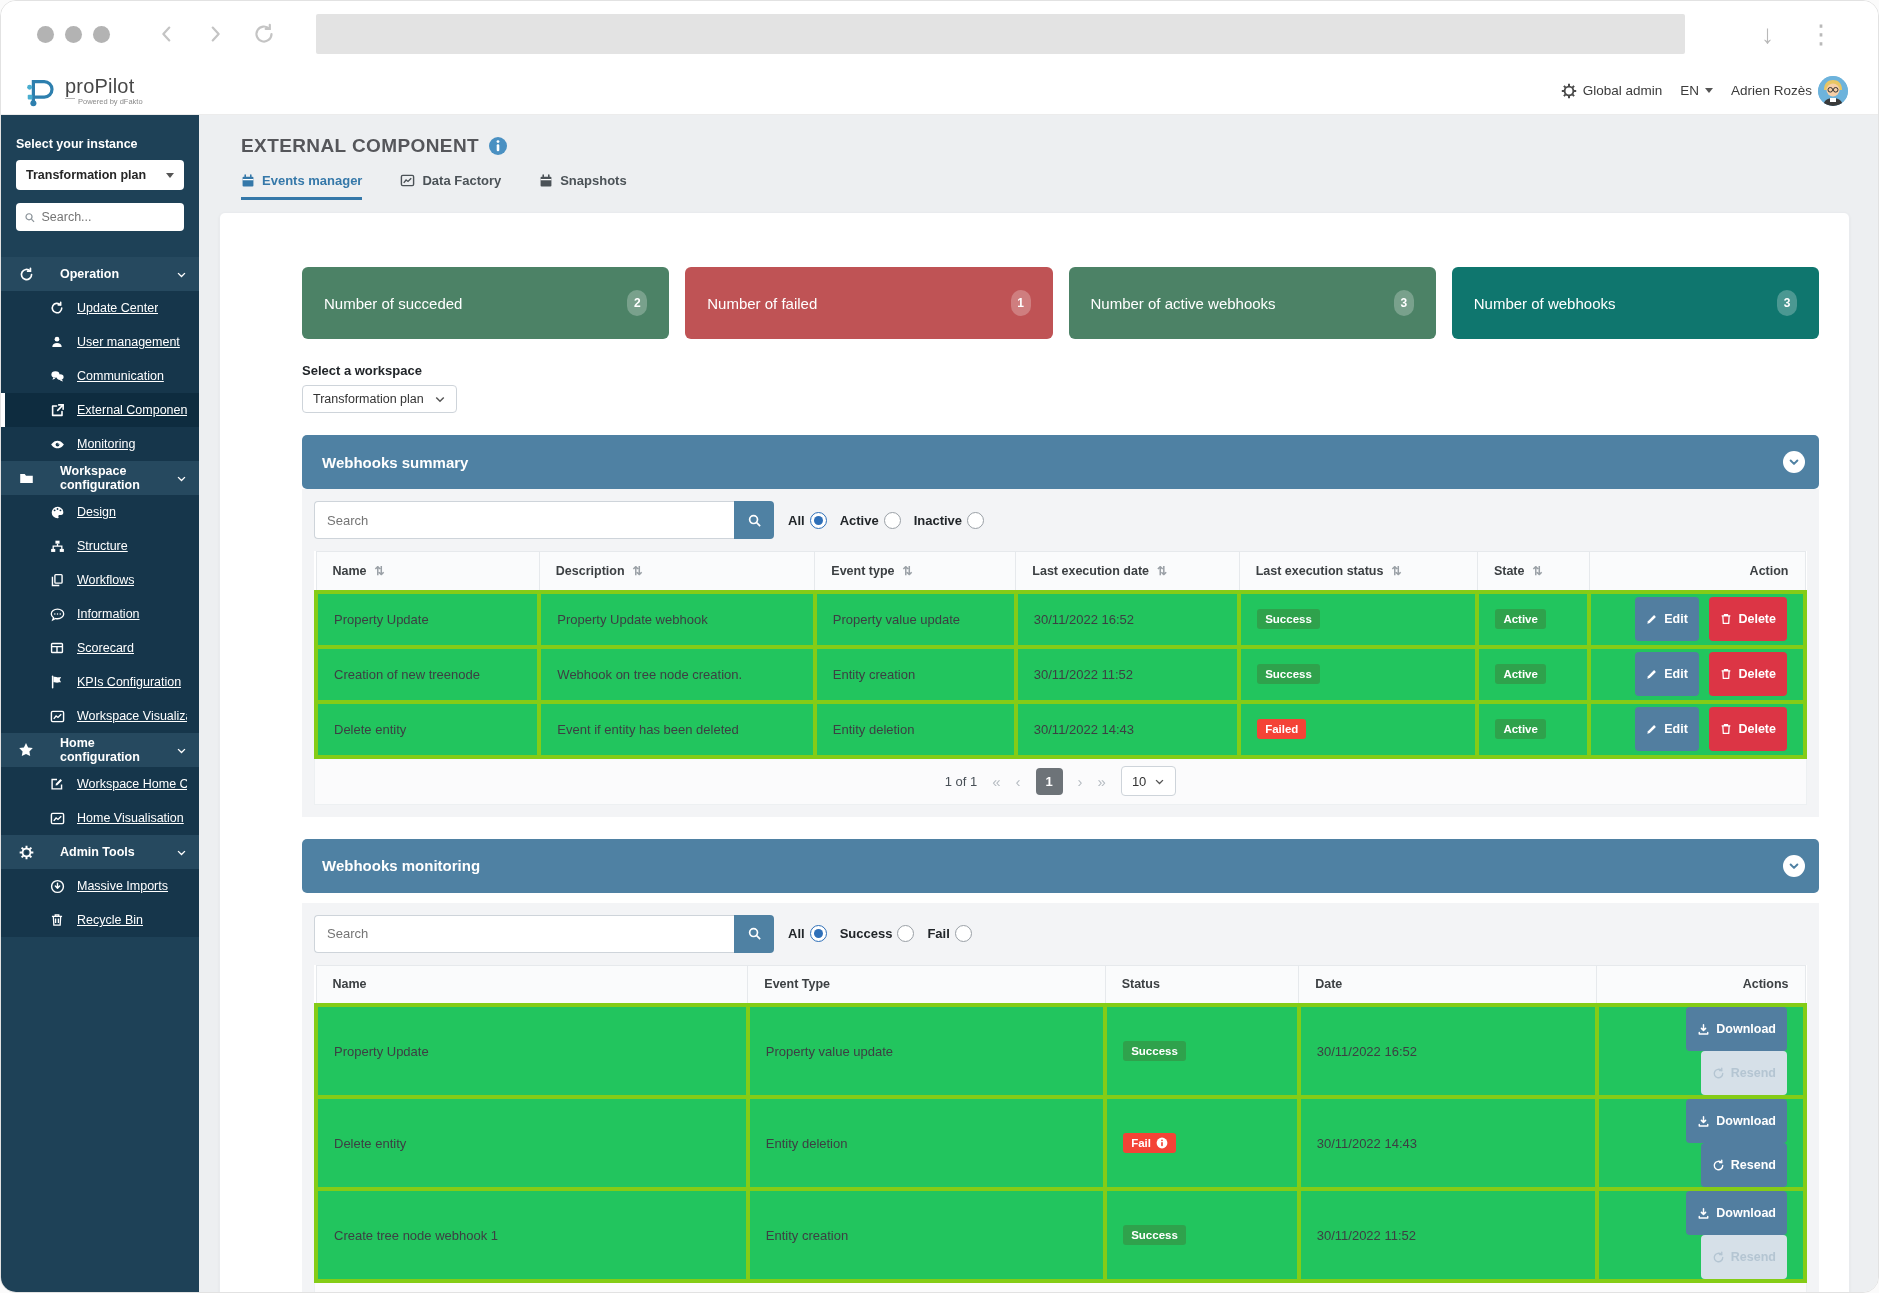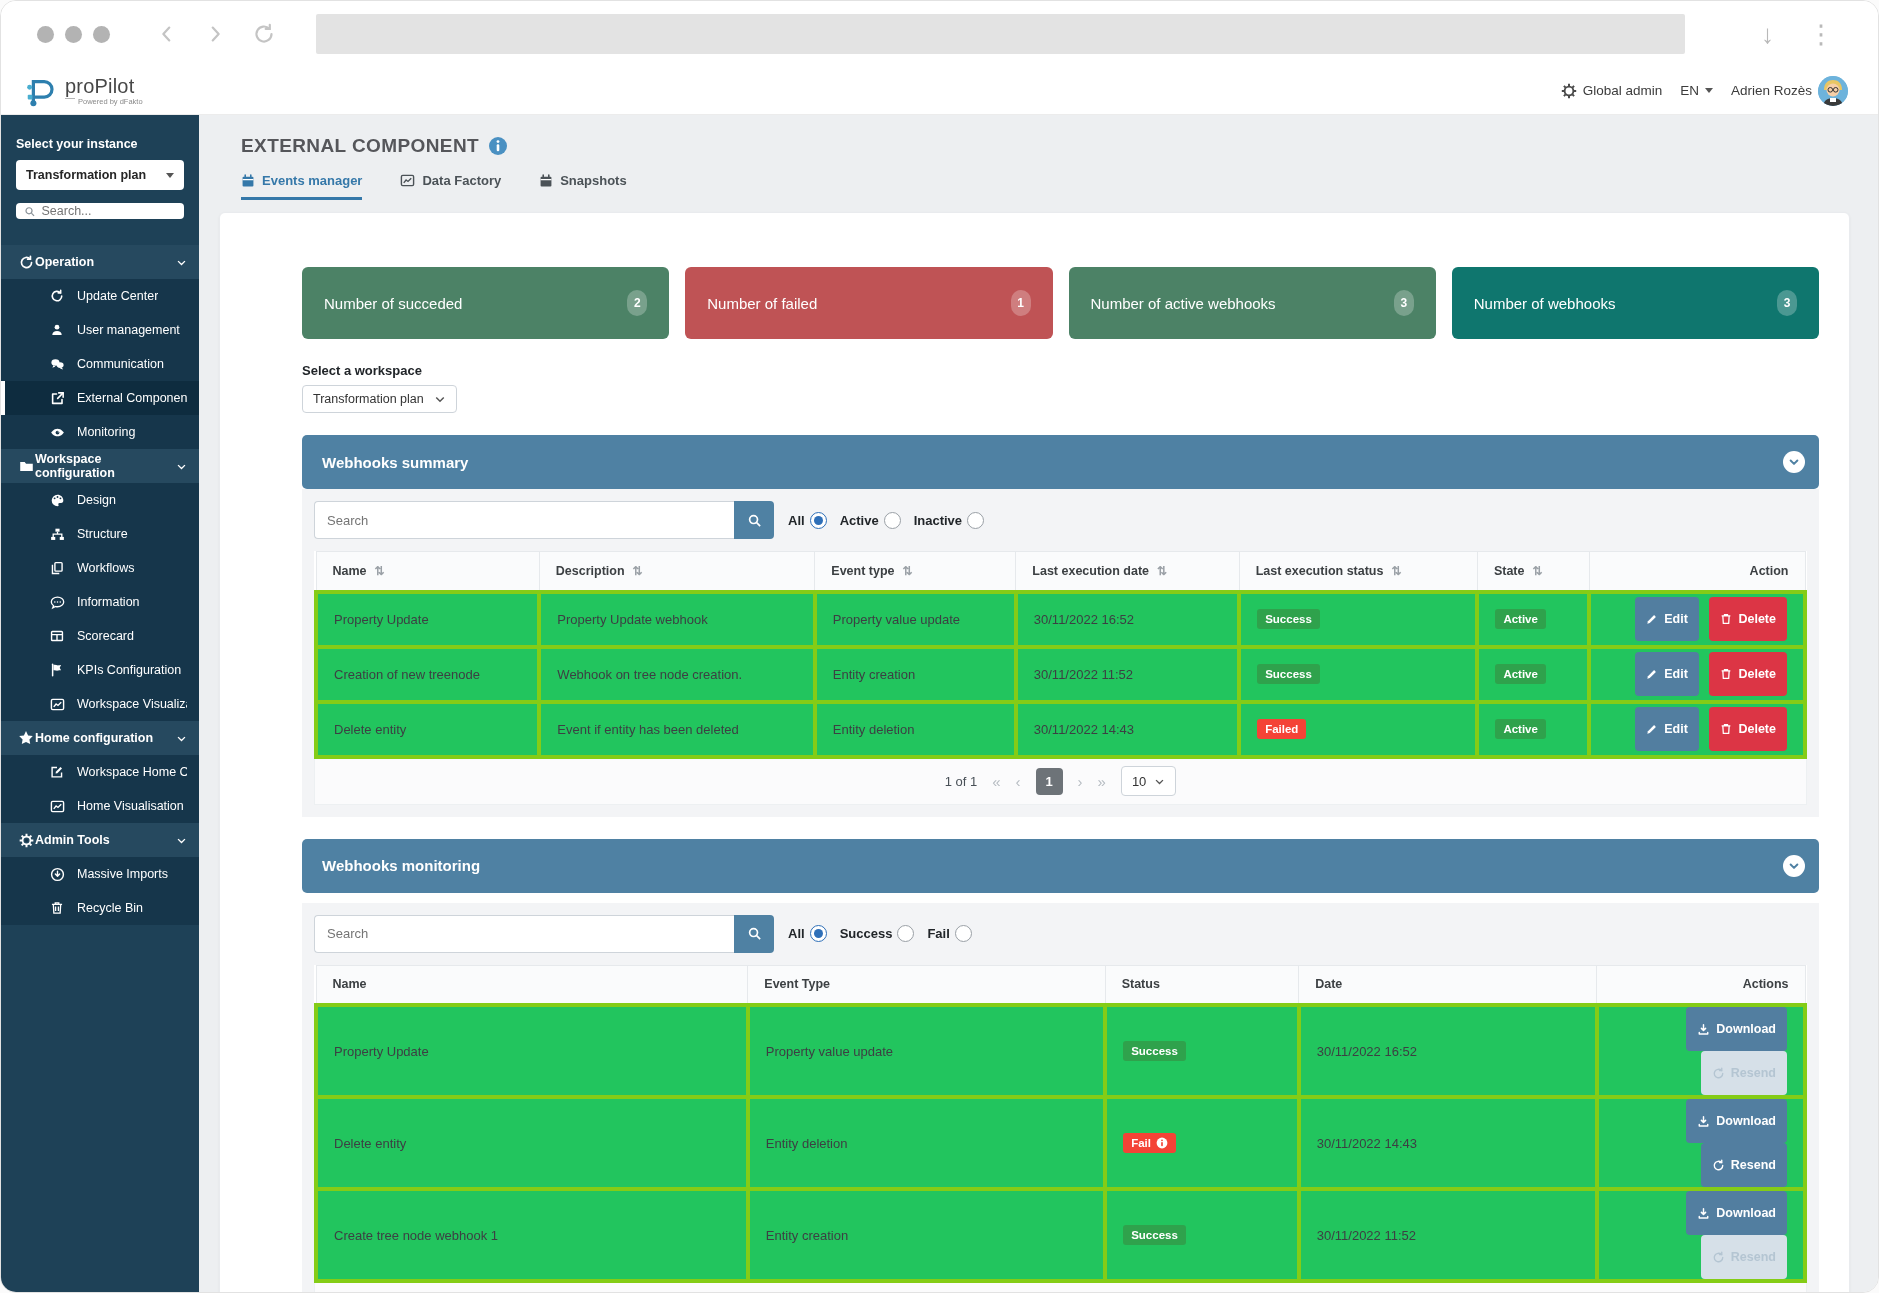--- a/index.html
+++ b/index.html
@@ -32,30 +32,30 @@
   
   .shell { display:flex; height:1179px; }
 
   
   .sidebar { width:198px; background:#1e4157; flex:none; color:#fff; }
   .side-top { padding:22px 15px 12px; }
   .inst-label { font-size:12.5px; font-weight:bold; margin-bottom:9px; }
   .inst-select { background:#fff; color:#262626; border-radius:4px; height:30px; display:flex;
                  align-items:center; justify-content:space-between; padding:0 10px; font-size:12.5px;
                  font-weight:bold; cursor:pointer; margin-bottom:13px; }
-  .side-search { background:#fff; border-radius:4px; height:16px; display:flex; align-items:center;
+  .side-search { background:#fff; border-radius:4px; height:28px; display:flex; align-items:center;
                  padding:0 8px; gap:6px; color:#8a9298; }
   .side-search input { border:none; outline:none; font-size:12.5px; width:100%; color:#444;
                        font-family:"Liberation Sans", sans-serif; background:transparent; }
   .nav { margin-top:14px; }
   .nav-row { height:34px; display:flex; align-items:center; font-size:12.5px; cursor:pointer; }
   .nav-sec { background:#26495f; padding:0 12px 0 17px; font-weight:bold; }
-  .nav-sec .nav-lb { flex:1; margin-left:1px; }
+  .nav-sec .nav-lb { flex:1; margin-left:26px; }
   .nav-sub { background:#16364b; padding:0 12px 0 44px; border-left:4px solid transparent; font-weight:500; }
-  .nav-sub .nav-lb { margin-left:12px; white-space:nowrap; overflow:hidden; }
+  .nav-sub .nav-lb { margin-left:12px; white-space:nowrap; overflow:hidden;text-decoration:underline; }
   .nav-sub.active { background:#0e2c3f; border-left-color:#fff; }
   .nav-ic { width:16px; display:flex; justify-content:center; flex:none; }
   .chev { color:#dfe7ec; display:flex; }
 
   
   .main { flex:1; background:#edeff1; padding:20px 28px 0 20px; overflow:hidden; }
   .page-title-row { display:flex; align-items:center; gap:9px; padding-left:22px; }
   .page-title { font-size:19px; font-weight:bold; color:#55565a; letter-spacing:.4px; }
   .info-ic { cursor:pointer; display:flex; }
   .tabs { display:flex; gap:38px; margin:16px 0 0 22px; }

